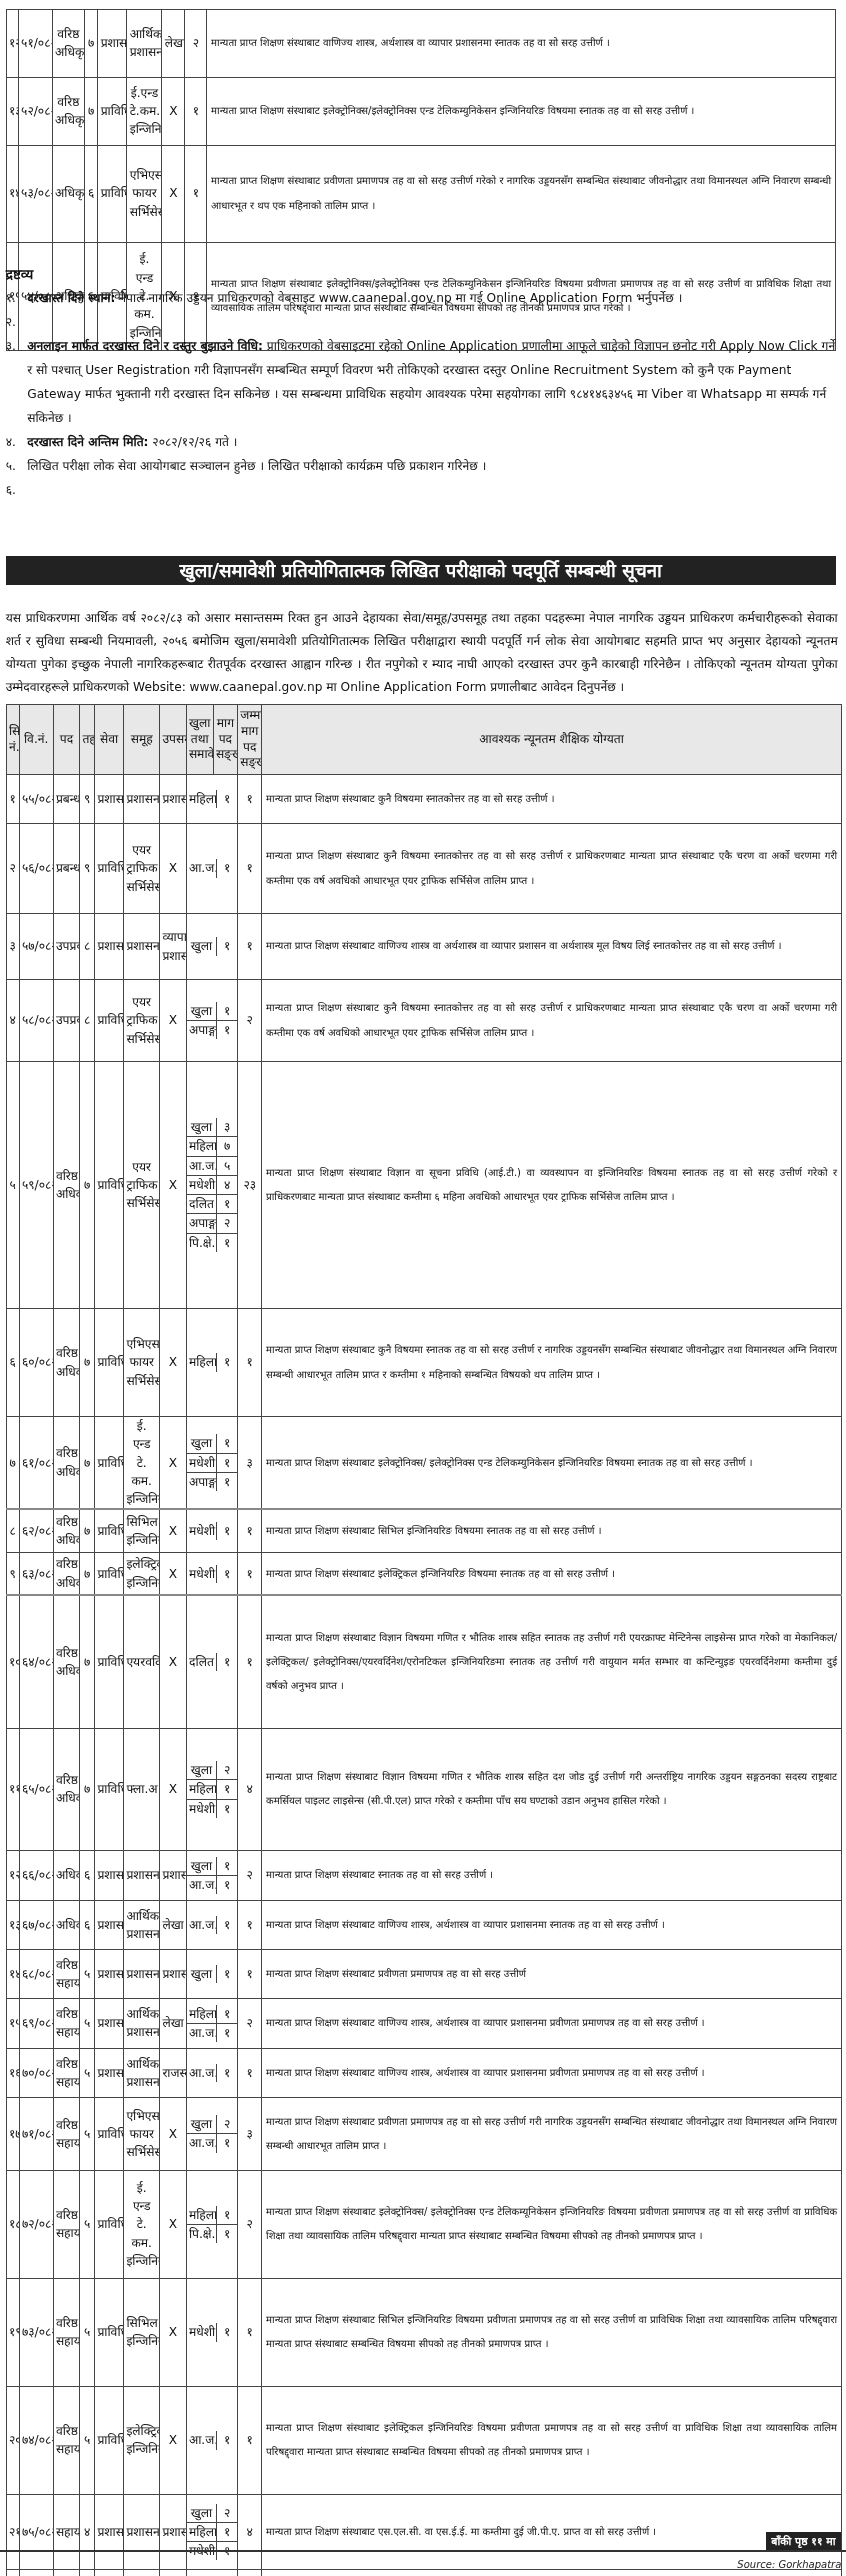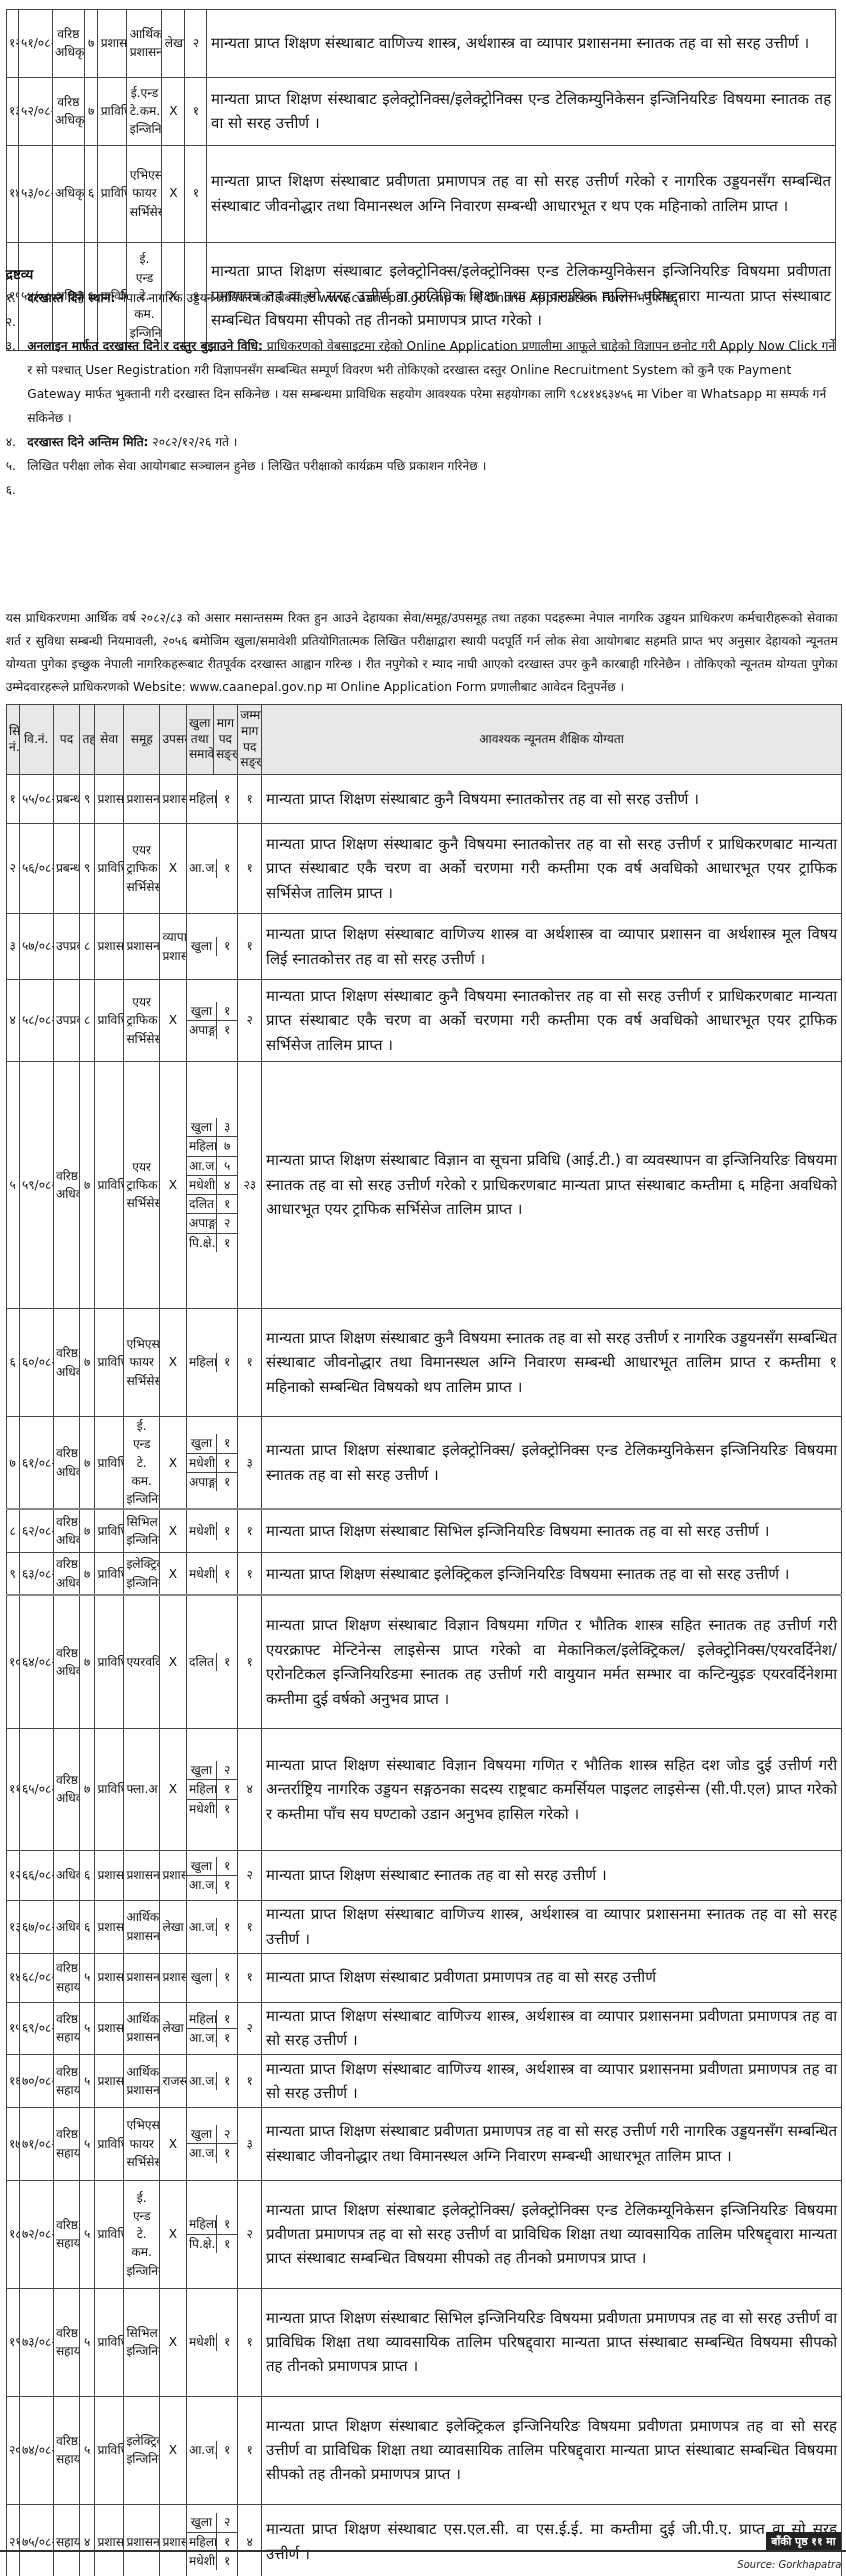--- a/index.html
+++ b/index.html
@@ -2,21 +2,21 @@
 <html style="font-size:11.5px"><head>
 <meta charset="utf-8">
 <style>
   html, body { margin:0; padding:0; background:#ffffff; }
   body { width:847px; height:2576px; position:relative; overflow:hidden;
          font-family:"DejaVu Sans", sans-serif; color:#111; }
   .page { position:absolute; left:0; top:0; width:847px; height:2576px; }
   table { border-collapse:collapse; table-layout:fixed; position:absolute; }
   td, th { border:0.7px solid #444; padding:0 2.2px; vertical-align:middle;
            font-size:12.2px; line-height:1.5; text-align:center; overflow:hidden; }
-  td.q { text-align:justify; font-size:15px; line-height:24.4px; padding:1.4px 3.6px; }
+  td.q { text-align:justify; font-size:10px; line-height:24.4px; padding:1.4px 3.6px; }
   th { background:#e8e8e8; font-weight:normal; line-height:1.3; }
   .t1 { left:5.7px; top:8.6px; width:830px; }
   .t2 { left:5.7px; top:704px; width:836px; }
   .thick td { border-top:2.2px solid #888; }
   .notes { position:absolute; left:5.7px; top:262px; width:833px;
            font-size:12.2px; line-height:24px; }
   .notes .h { font-weight:bold; font-size:13.6px; }
   .notes .item { display:flex; }
   .notes .num { width:21.5px; flex:none; }
   .notes b { font-weight:bold; }
@@ -123,20 +123,21 @@
         <div class="item">
           <span class="num">५.</span>
           <span><span>लिखित परीक्षा लोक सेवा आयोगबाट सञ्चालन हुनेछ । लिखित परीक्षाको कार्यक्रम पछि प्रकाशन गरिनेछ ।</span></span>
         </div>
         <div class="item">
           <span class="num">६.</span>
         </div>
       </div>
   </div>
 
+  <div class="banner">खुला/समावेशी प्रतियोगितात्मक लिखित परीक्षाको पदपूर्ति सम्बन्धी सूचना</div>
   <div class="intro">यस प्राधिकरणमा आर्थिक वर्ष २०८२/८३ को असार मसान्तसम्म रिक्त हुन आउने देहायका सेवा/समूह/उपसमूह तथा तहका पदहरूमा नेपाल नागरिक उड्डयन प्राधिकरण कर्मचारीहरूको सेवाका शर्त र सुविधा सम्बन्धी नियमावली, २०५६ बमोजिम खुला/समावेशी प्रतियोगितात्मक लिखित परीक्षाद्वारा स्थायी पदपूर्ति गर्न लोक सेवा आयोगबाट सहमति प्राप्त भए अनुसार देहायको न्यूनतम योग्यता पुगेका इच्छुक नेपाली नागरिकहरूबाट रीतपूर्वक दरखास्त आह्वान गरिन्छ । रीत नपुगेको र म्याद नाघी आएको दरखास्त उपर कुनै कारबाही गरिनेछैन । तोकिएको न्यूनतम योग्यता पुगेका उम्मेदवारहरूले प्राधिकरणको Website: www.caanepal.gov.np मा Online Application Form प्रणालीबाट आवेदन दिनुपर्नेछ ।</div>
 
   <table class="t2">
     <colgroup>
       <col style="width:13px">
         <col style="width:34px">
         <col style="width:26.5px">
         <col style="width:15px">
       <col style="width:29px">
         <col style="width:36px">

